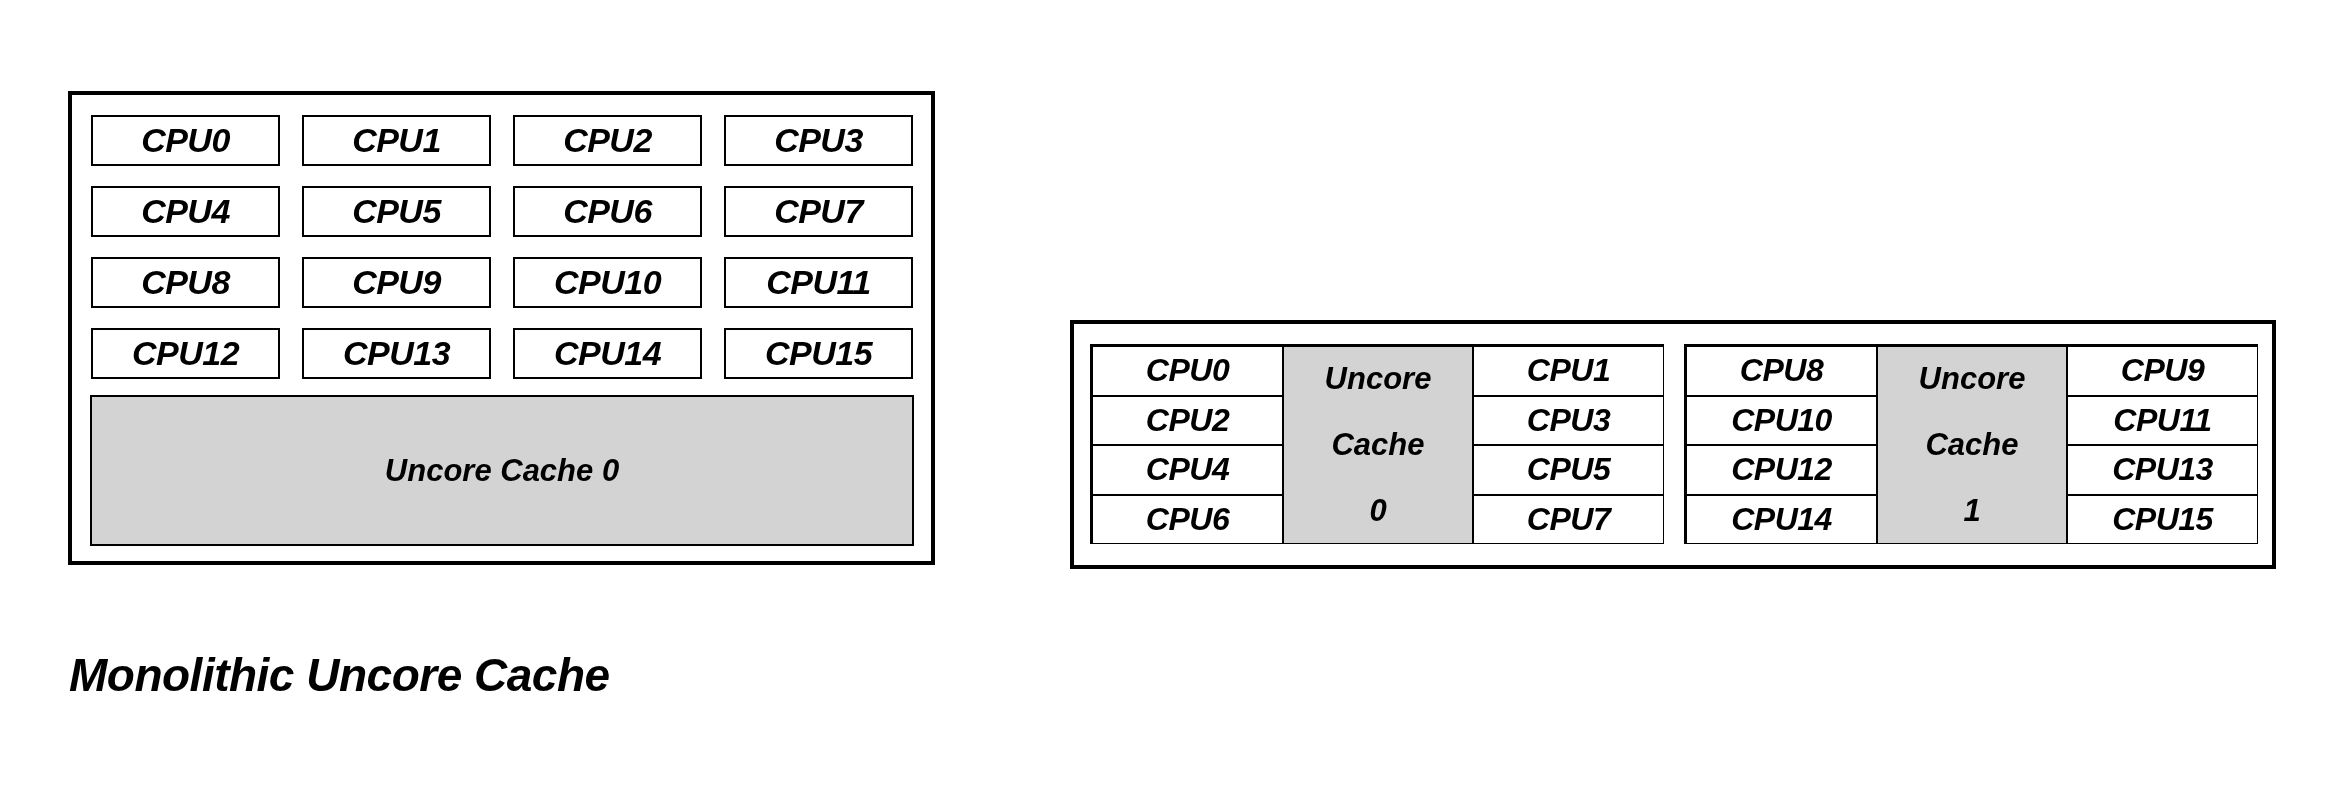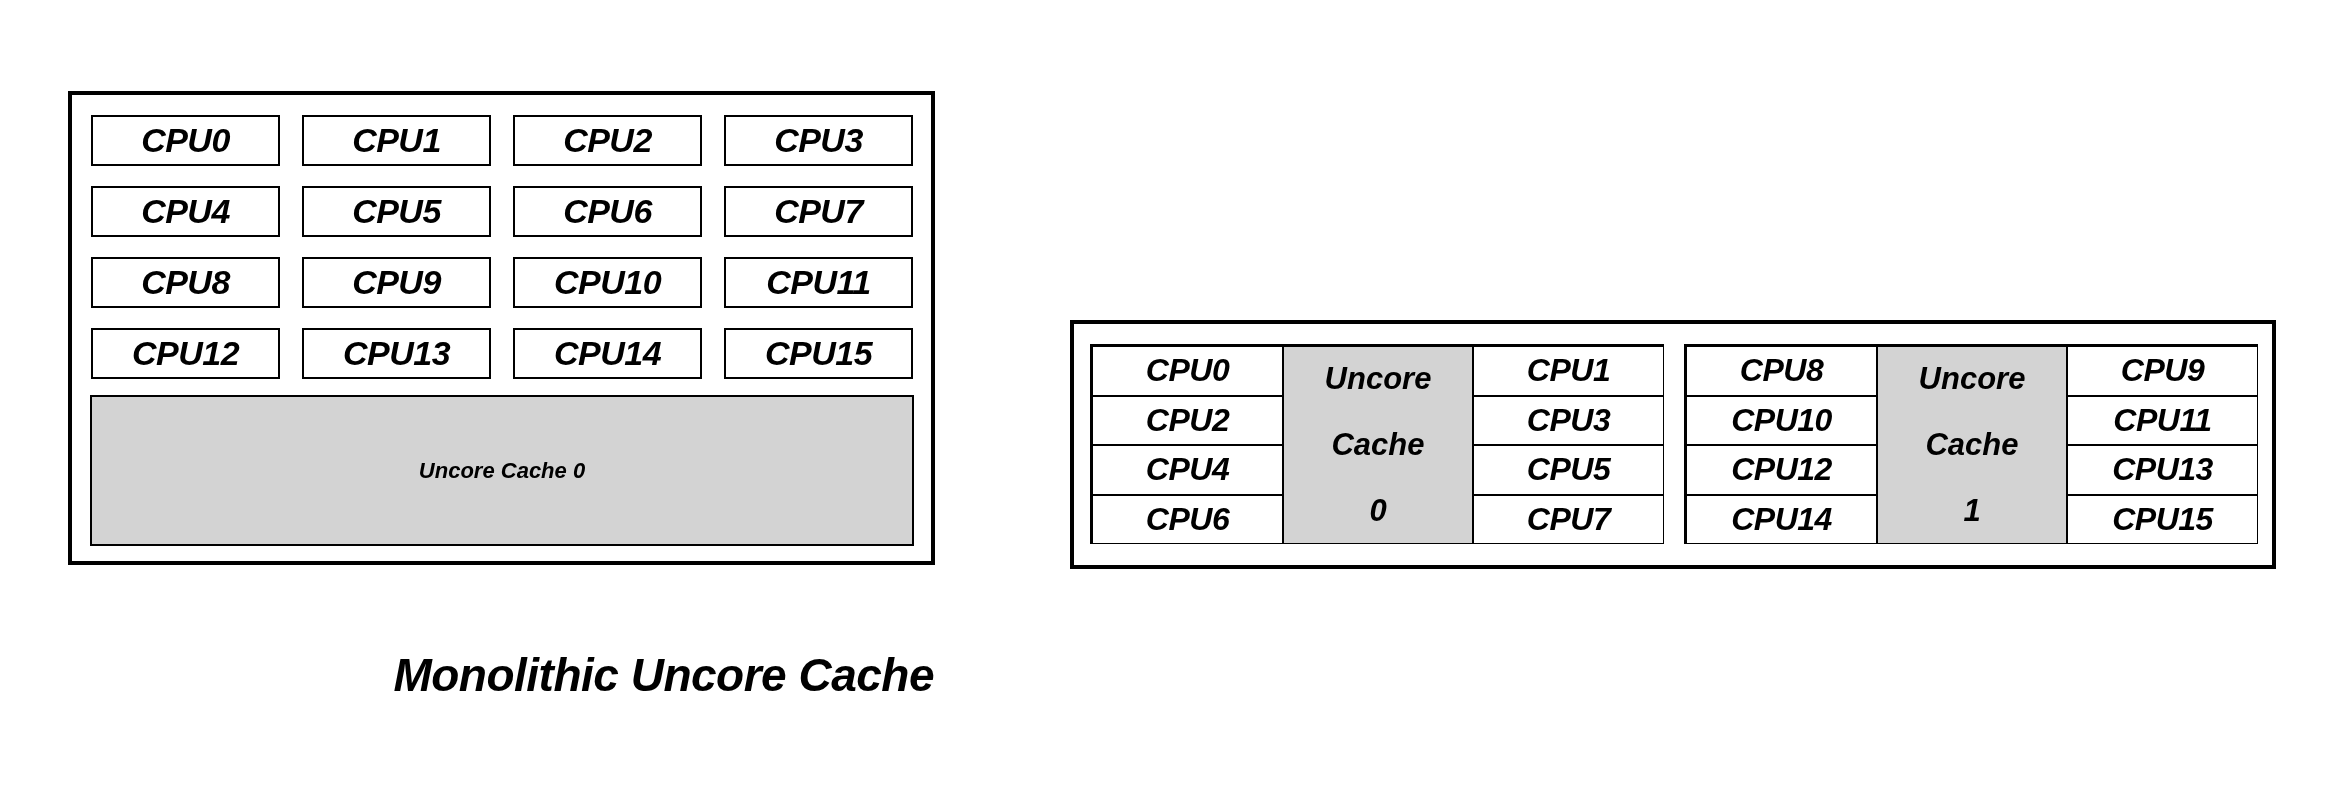--- a/index.html
+++ b/index.html
@@ -46,21 +46,21 @@
   }
   .uncore-mono {
     position: absolute;
     left: 18px; top: 300px;
     width: 824px; height: 151px;
     background: #d3d3d3;
     border: 2px solid #000;
     display: flex;
     align-items: center;
     justify-content: center;
-    font-size: 22px;
+    font-size: 31px;
     font-weight: bold;
   }
 
   
   .split-box {
     position: absolute;
     left: 1068px; top: 318px;
     width: 1206px; height: 249px;
     border: 4px solid #000;
     background: #fff;
@@ -105,21 +105,21 @@
     text-align: center;
   }
 
   
   .caption {
     position: absolute;
     top: 645px;
     font-size: 46px;
     font-weight: bold;
     letter-spacing: -0.5px;
-    text-align: right;
+    text-align: left;
     white-space: nowrap;
   }
   .caption-mono { left: 66px;  width: 867px; }
   .caption-split { left: 1068px; width: 1206px; }
 </style>
 </head>
 <body>
 
 <div class="canvas">
 

